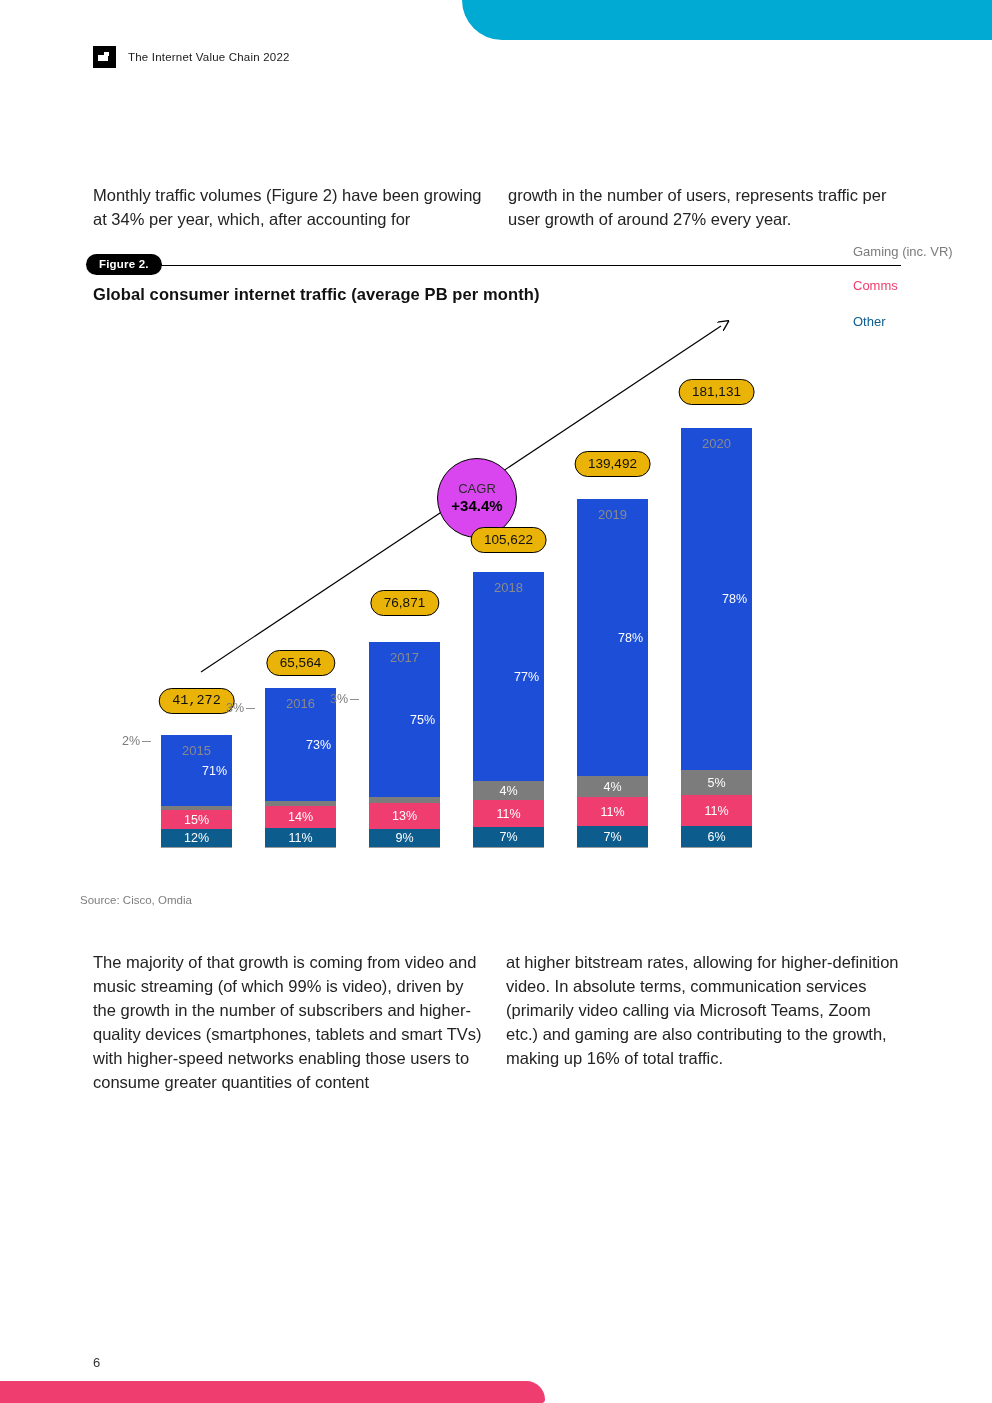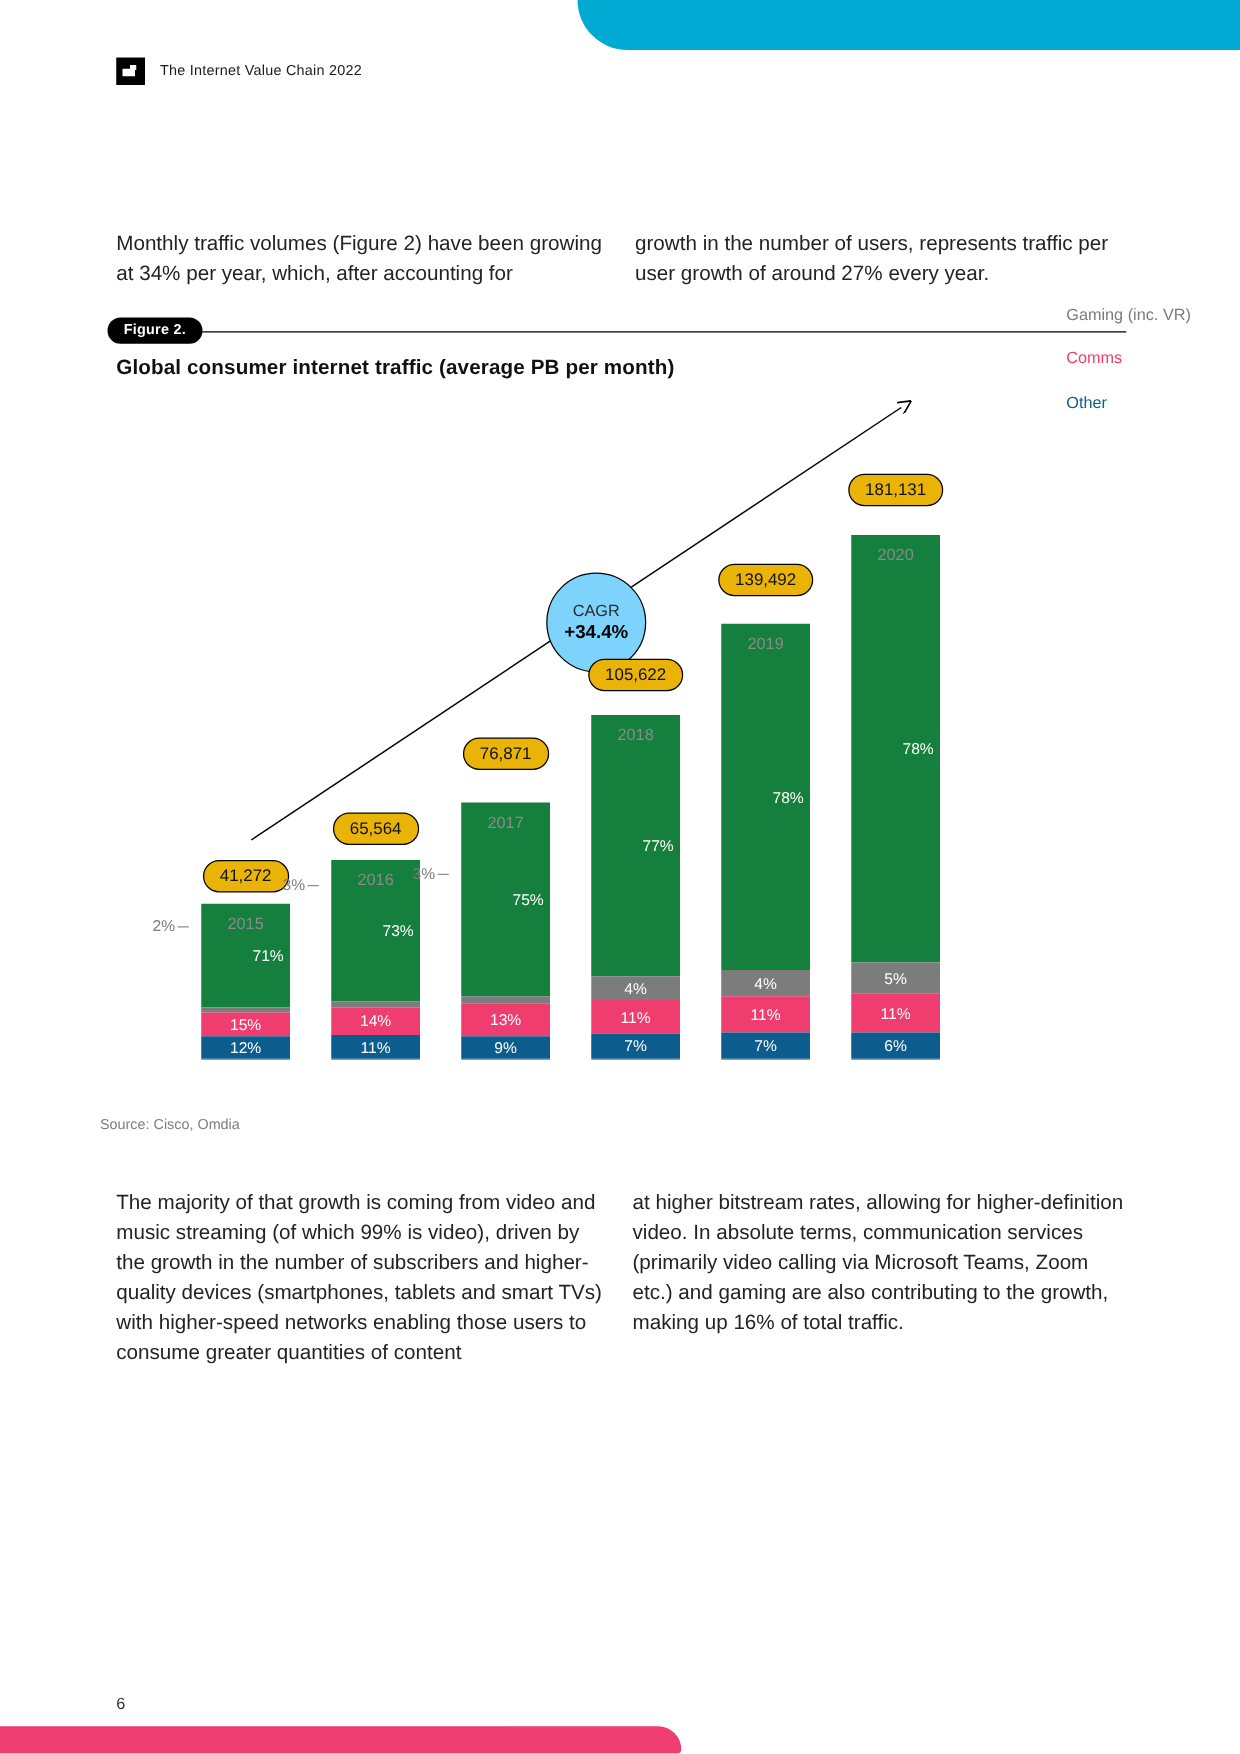--- a/index.html
+++ b/index.html
@@ -152,21 +152,21 @@
 
   
   .cagr-bubble {
     position: absolute;
     left: 344px;
     top: 148px;
     width: 78px;
     height: 78px;
     border: 1.4px solid #000000;
     border-radius: 50%;
-    background: #7dd3fc;
+    background: #d946ef;
     display: flex;
     flex-direction: column;
     align-items: center;
     justify-content: center;
     line-height: 1.15;
     text-align: right;
   }
   .cagr-bubble .cagr-label {
     font-size: 13px;
     color: #2b2b2b;
@@ -200,21 +200,21 @@
   }
   .seg {
     width: 100%;
     display: flex;
     align-items: center;
     justify-content: center;
     font-size: 12.5px;
     color: #ffffff;
     box-sizing: border-box;
   }
-  .seg-video   { background: #15803d; padding-left: 36px; }
+  .seg-video   { background: #1d4ed8; padding-left: 36px; }
   .seg-gaming  { background: #7C7C7C; }
   .seg-comms   { background: #EE3D6E; }
   .seg-other   { background: #0D5C8E; }
   .seg.hide-label { color: transparent; }
 
   
   .ext-pct {
     position: absolute;
     font-size: 12.5px;
     color: #7b7b7b;
@@ -338,26 +338,26 @@
       </svg>
 
       <div class="cagr-bubble">
         <div class="cagr-label">CAGR</div>
         <div class="cagr-value">+34.4%</div>
       </div>
 
       <div class="plot">
 
         <div class="bar-group" style="left:68px;">
-          <div class="value-pill" style="bottom:134px;">41,272</div>
+          <div class="value-pill" style="bottom:134px;font-family:Liberation Mono, monospace;">41,272</div>
           <div class="ext-pct" style="left:-39px; bottom:100px;">
             <span>2%</span><span class="leader"></span>
           </div>
           <div class="bar-col">
-            <div class="seg seg-video" style="height:83px;">71%</div>
+            <div class="seg seg-video" style="height:71px;">71%</div>
             <div class="seg seg-gaming hide-label" style="height:4px;"></div>
             <div class="seg seg-comms" style="height:19px;">15%</div>
             <div class="seg seg-other" style="height:18px;">12%</div>
           </div>
           <div class="x-label">2015</div>
         </div>
 
         <div class="bar-group" style="left:172px;">
           <div class="value-pill" style="bottom:172px;">65,564</div>
           <div class="ext-pct" style="left:-39px; bottom:133px;">

